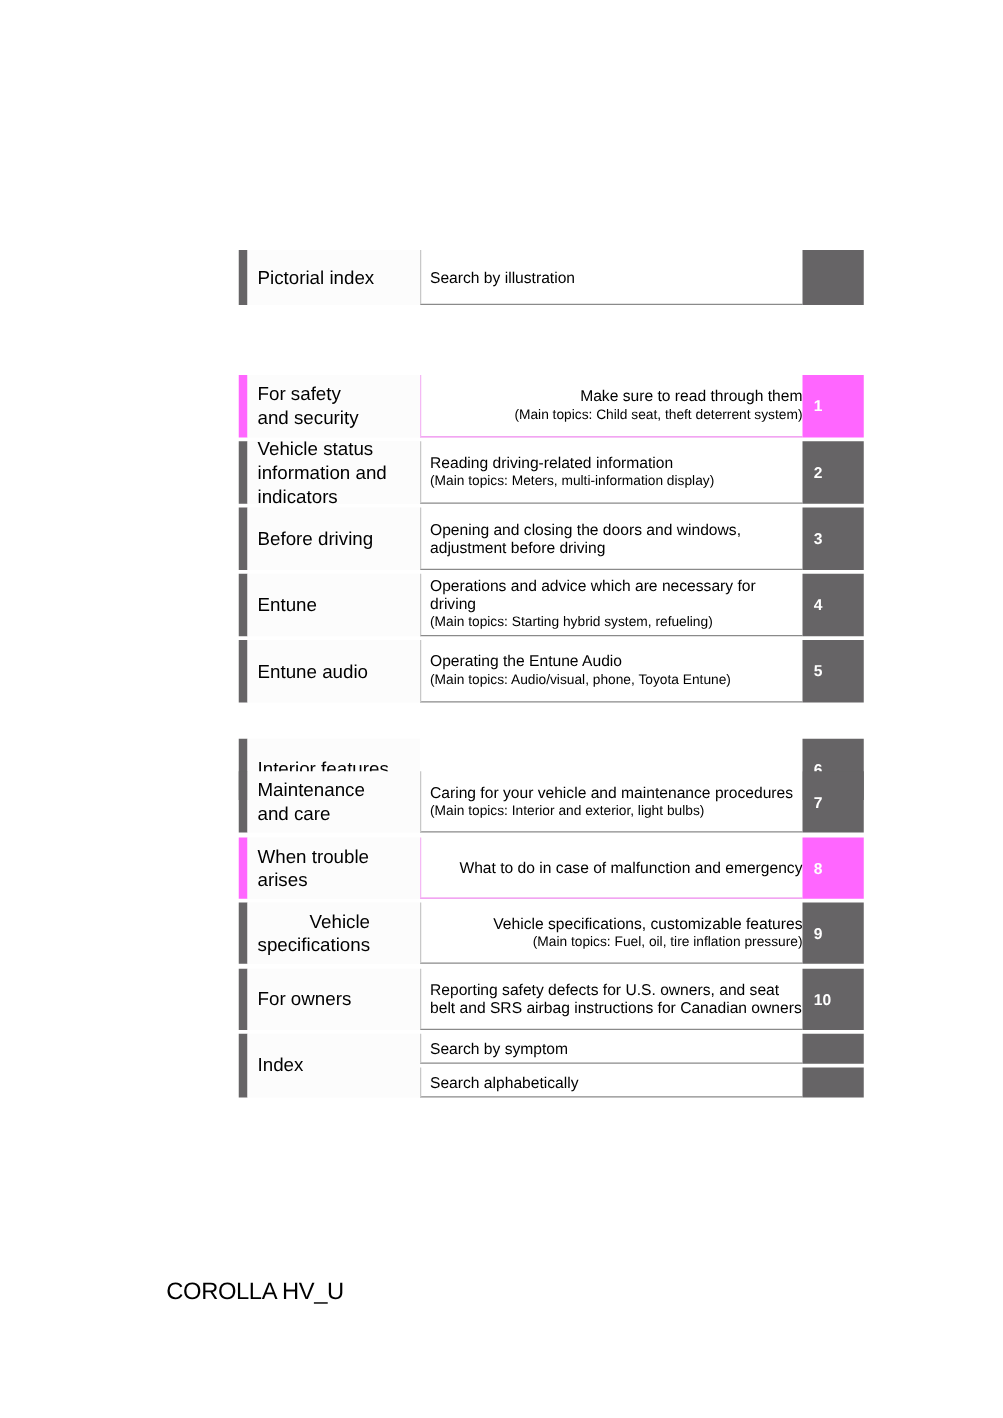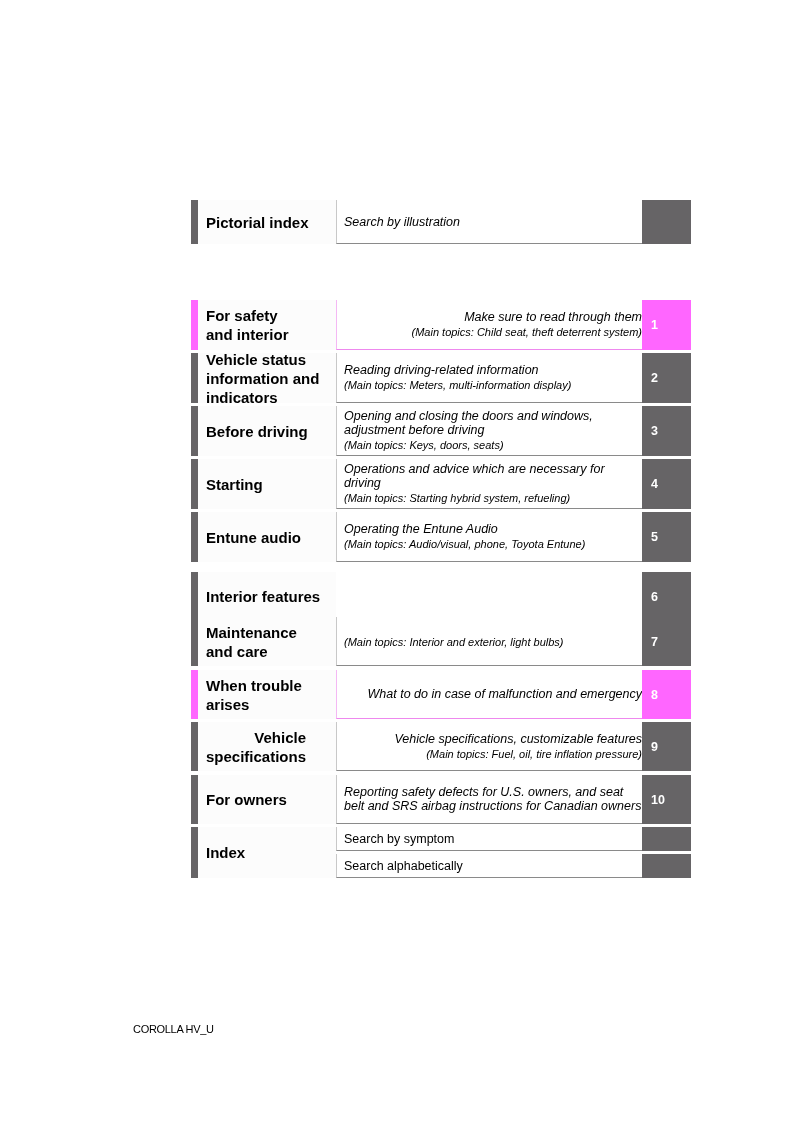--- a/index.html
+++ b/index.html
@@ -3,54 +3,54 @@
 <meta charset="utf-8">
 <style>
   html, body { margin:0; padding:0; background:#ffffff; }
   body { width:802px; height:1134px; position:relative; overflow:hidden;
          font-family:"Liberation Sans", sans-serif; color:#000; }
   .row { position:absolute; left:191px; width:500px; }
   .bar { position:absolute; left:0; top:0; bottom:0; width:7px; background:#666466; }
   .row.pink .bar { background:#ff66ff; }
   .label { position:absolute; left:7px; top:0; bottom:0; width:138px; background:#fcfcfc;
            display:flex; align-items:center; padding-left:8px; box-sizing:border-box;
-           font-weight:bold; font-size:15px; line-height:19px; white-space:pre-line; }
+           font-weight:normal; font-size:15px; line-height:19px; white-space:pre-line; }
   .desc { position:absolute; left:145px; top:0; bottom:0; width:306px; background:#fff;
           border-left:1px solid #c8c8c8; border-bottom:1px solid #8a8a8a; box-sizing:border-box;
-          padding-left:7px; display:flex; flex-direction:column; justify-content:center;font-style:italic; }
+          padding-left:7px; display:flex; flex-direction:column; justify-content:center; }
   .row.pink .desc { border-left-color:#f4b8f4; border-bottom-color:#ee88ee;text-align:right; }
   .desc .main { font-size:12.5px; line-height:14px; }
   .desc .topics { font-size:11px; line-height:14px; margin-top:1px; }
   .tab { position:absolute; left:451px; top:0; bottom:0; width:49px; background:#666466;
          color:#fff; font-weight:bold; font-size:12.5px; display:flex; align-items:center;
          padding-left:9px; box-sizing:border-box; }
   .row.pink .tab { background:#ff66ff; }
   .idx-sub { position:absolute; left:145px; width:355px; }
   .idx-sub .d { position:absolute; left:0; top:0; bottom:0; width:306px; border-left:1px solid #c8c8c8;
                 border-bottom:1px solid #8a8a8a; box-sizing:border-box; padding-left:7px;
                 display:flex; align-items:center; font-size:12.5px; background:#fff; }
   .idx-sub .t { position:absolute; left:306px; top:0; bottom:0; width:49px; background:#666466; }
-  .footer { position:absolute; left:133px; top:1023px; font-size:11px; letter-spacing:-0.3px; }
+  .footer { position:absolute; left:133px; top:1023px; font-size:19px; letter-spacing:-0.3px; }
 </style>
 </head>
 <body>
 
 <div class="row" style="top:200px;height:44px;">
   <div class="bar"></div>
   <div class="label">Pictorial index</div>
   <div class="desc">
     <div class="main">Search by illustration</div>
   </div>
   <div class="tab"></div>
 </div>
 
 <div class="row pink" style="top:300px;height:50px;">
   <div class="bar"></div>
   <div class="label">For safety
-and interior</div>
+and security</div>
   <div class="desc">
     <div class="main">Make sure to read through them</div>
     <div class="topics">(Main topics: Child seat, theft deterrent system)</div>
   </div>
   <div class="tab">1</div>
 </div>
 
 <div class="row" style="top:353px;height:50px;">
   <div class="bar"></div>
   <div class="label">Vehicle status
@@ -61,56 +61,56 @@
     <div class="topics">(Main topics: Meters, multi-information display)</div>
   </div>
   <div class="tab">2</div>
 </div>
 
 <div class="row" style="top:406px;height:50px;">
   <div class="bar"></div>
   <div class="label">Before driving</div>
   <div class="desc">
     <div class="main">Opening and closing the doors and windows, adjustment before driving</div>
-    <div class="topics">(Main topics: Keys, doors, seats)</div>
   </div>
   <div class="tab">3</div>
 </div>
 
 <div class="row" style="top:459px;height:50px;">
   <div class="bar"></div>
-  <div class="label">Starting</div>
+  <div class="label">Entune</div>
   <div class="desc">
     <div class="main">Operations and advice which are necessary for driving</div>
     <div class="topics">(Main topics: Starting hybrid system, refueling)</div>
   </div>
   <div class="tab">4</div>
 </div>
 
 <div class="row" style="top:512px;height:50px;">
   <div class="bar"></div>
   <div class="label">Entune audio</div>
   <div class="desc">
     <div class="main">Operating the Entune Audio</div>
     <div class="topics">(Main topics: Audio/visual, phone, Toyota Entune)</div>
   </div>
   <div class="tab">5</div>
 </div>
 
-<div class="row" style="top:572px;height:49px;">
+<div class="row" style="top:591px;height:49px;">
   <div class="bar"></div>
   <div class="label">Interior features</div>
   <div class="tab">6</div>
 </div>
 
 <div class="row" style="top:617px;height:49px;">
   <div class="bar"></div>
   <div class="label">Maintenance
 and care</div>
   <div class="desc">
+    <div class="main">Caring for your vehicle and maintenance procedures</div>
     <div class="topics">(Main topics: Interior and exterior, light bulbs)</div>
   </div>
   <div class="tab">7</div>
 </div>
 
 <div class="row pink" style="top:670px;height:49px;">
   <div class="bar"></div>
   <div class="label">When trouble
 arises</div>
   <div class="desc">

